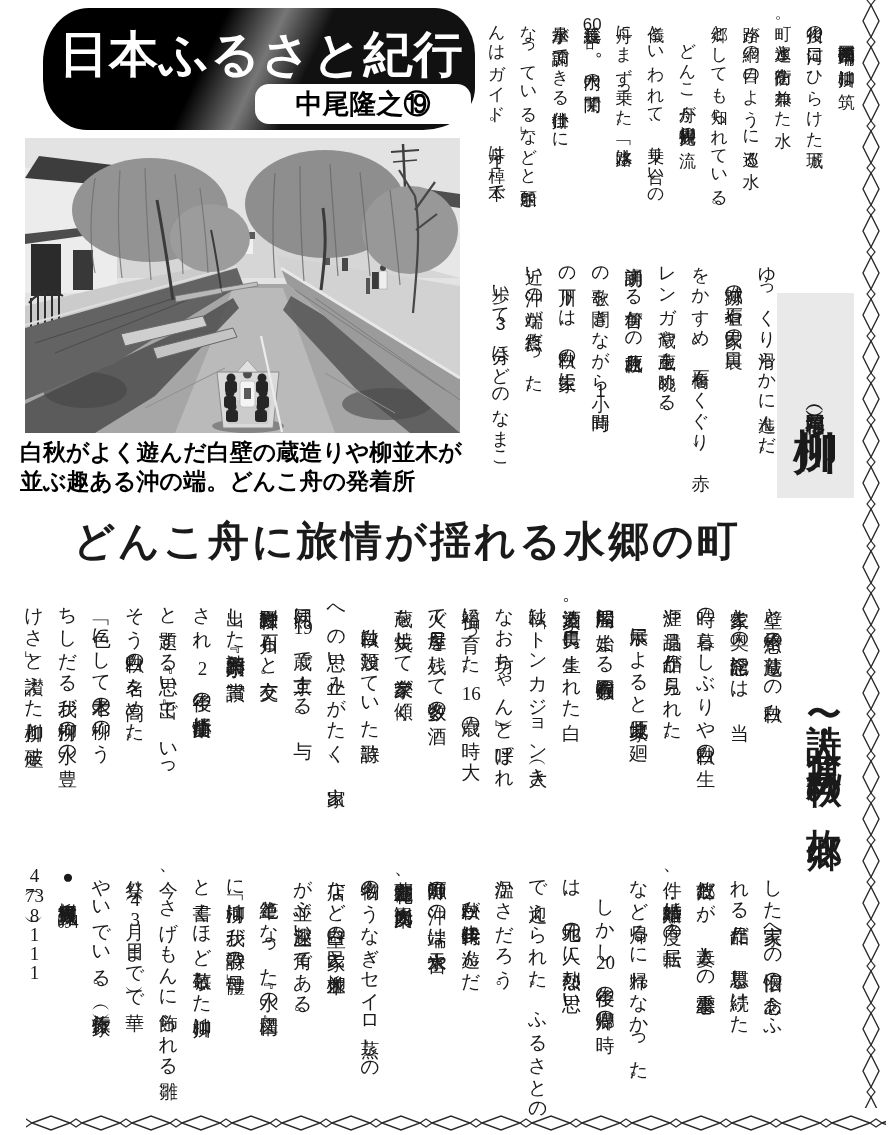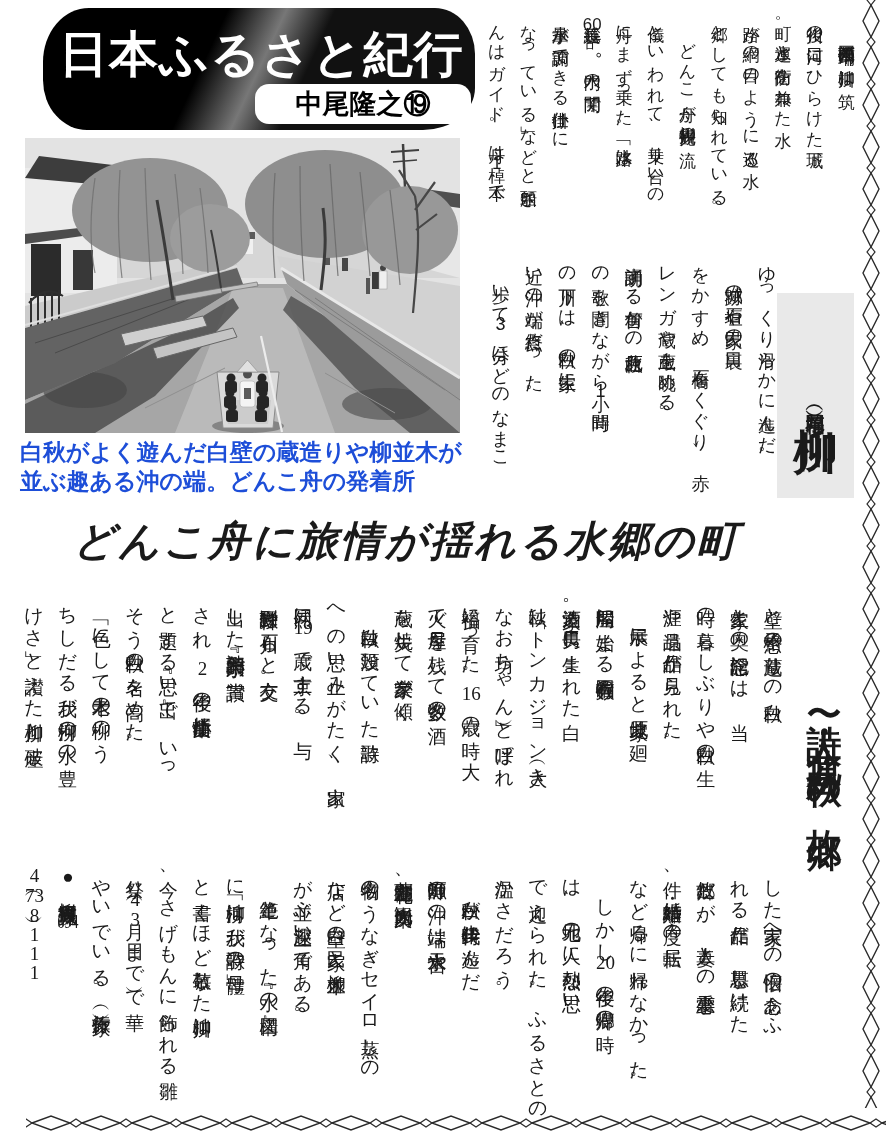--- a/index.html
+++ b/index.html
@@ -13,21 +13,21 @@
   #logo .title{position:absolute;left:16px;top:14px;width:404px;color:#fff;
         font-size:49px;font-weight:700;letter-spacing:1px;white-space:nowrap;
         font-family:"Liberation Serif","DejaVu Serif",serif;}
   #author-box{position:absolute;left:212px;top:76px;width:216px;height:40px;background:#fff;
         border-radius:14px;display:flex;align-items:center;justify-content:center;gap:0;
         font-family:"Liberation Sans","DejaVu Sans",sans-serif;font-weight:700;font-size:27px;color:#000;}
 
   
   #photo{position:absolute;left:25px;top:138px;width:435px;height:295px;}
   #caption{position:absolute;left:20px;top:438px;width:460px;font-size:23px;line-height:1.26;
-        font-family:"Liberation Sans","DejaVu Sans",sans-serif;font-weight:600;white-space:pre-line;color:#1d4ed8;}
+        font-family:"Liberation Sans","DejaVu Sans",sans-serif;font-weight:600;white-space:pre-line;color:#000000;}
 
   
   .vblock{position:absolute;writing-mode:vertical-rl;}
   .vblock .col{white-space:nowrap;}
   .tcy{text-combine-upright:all;-webkit-text-combine:horizontal;}
 
   
   #introA{left:480px;top:13px;width:382px;height:216px;
         font-family:"Liberation Sans","DejaVu Sans",sans-serif;font-weight:500;}
   #introA .col{font-size:17px;line-height:31.8px;letter-spacing:1px;height:216px;}
@@ -41,21 +41,21 @@
   #region-box .inner{writing-mode:vertical-rl;text-align:center;font-weight:700;}
   #region-main{font-size:44px;letter-spacing:3px;}
   #region-sub{font-size:19px;letter-spacing:0;}
 
   
   #subhead{left:786px;top:505px;width:60px;height:495px;text-align:center;
         font-size:35px;font-weight:700;letter-spacing:8px;}
 
   
   #main-headline{position:absolute;left:24px;top:514px;width:766px;text-align:center;
-        font-size:41px;font-weight:700;letter-spacing:3px;white-space:nowrap;font-style:italic;}
+        font-size:41px;font-weight:700;letter-spacing:3px;white-space:nowrap;}
 
   
   #bodyUpper{left:16px;top:594px;width:774px;height:260px;}
   #bodyUpper .col{font-size:19px;line-height:33.6px;letter-spacing:0.8px;height:260px;}
   #bodyLower{left:16px;top:866px;width:774px;height:252px;}
   #bodyLower .col{font-size:19px;line-height:33.6px;letter-spacing:0.8px;height:252px;}
 
   
   #zz-right{position:absolute;left:858px;top:0;width:28px;height:1108px;}
   #zz-bottom{position:absolute;left:26px;top:1112px;width:860px;height:22px;}

